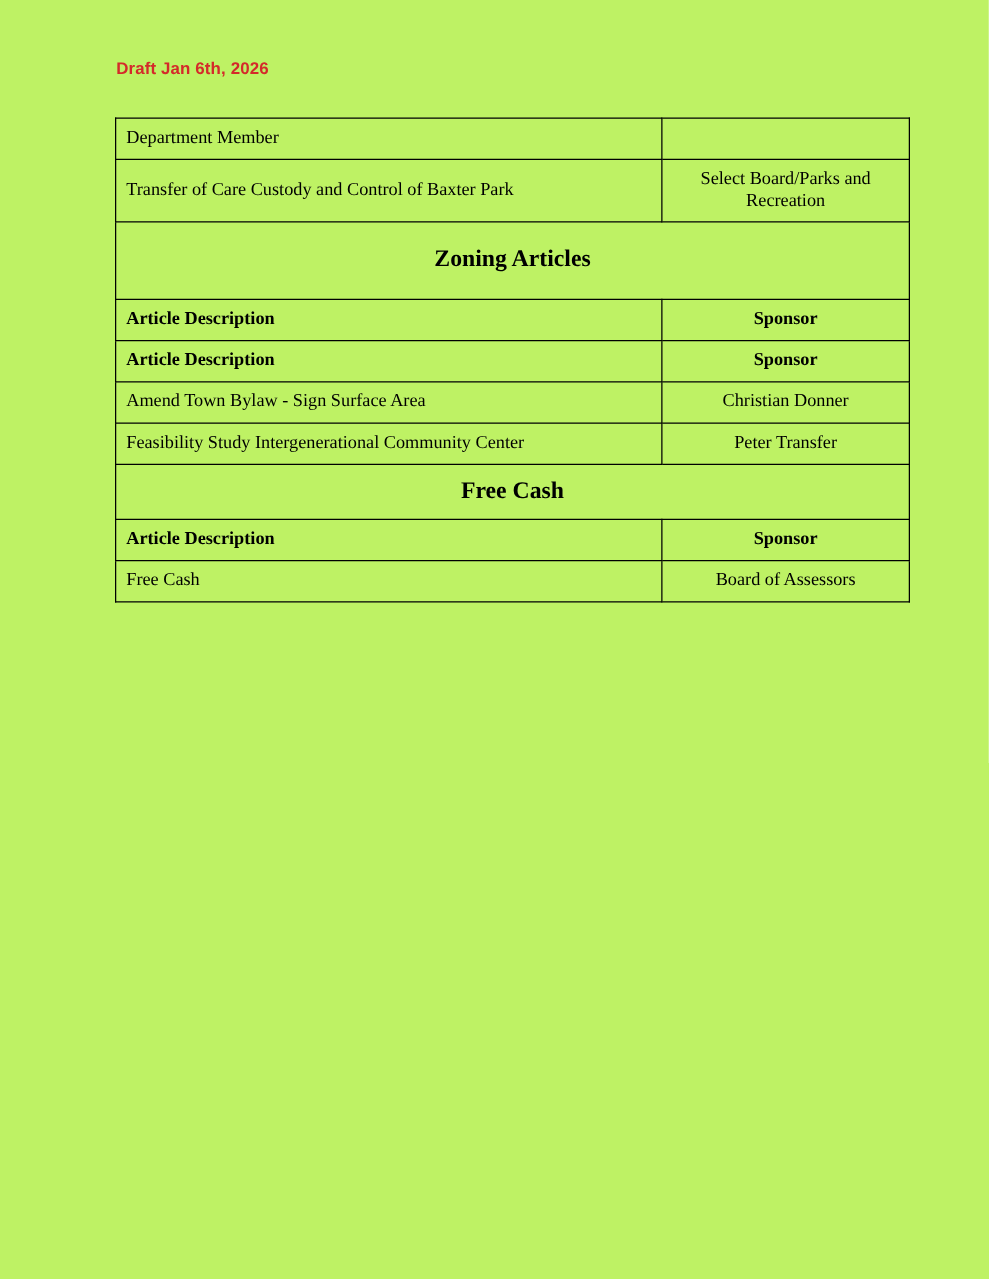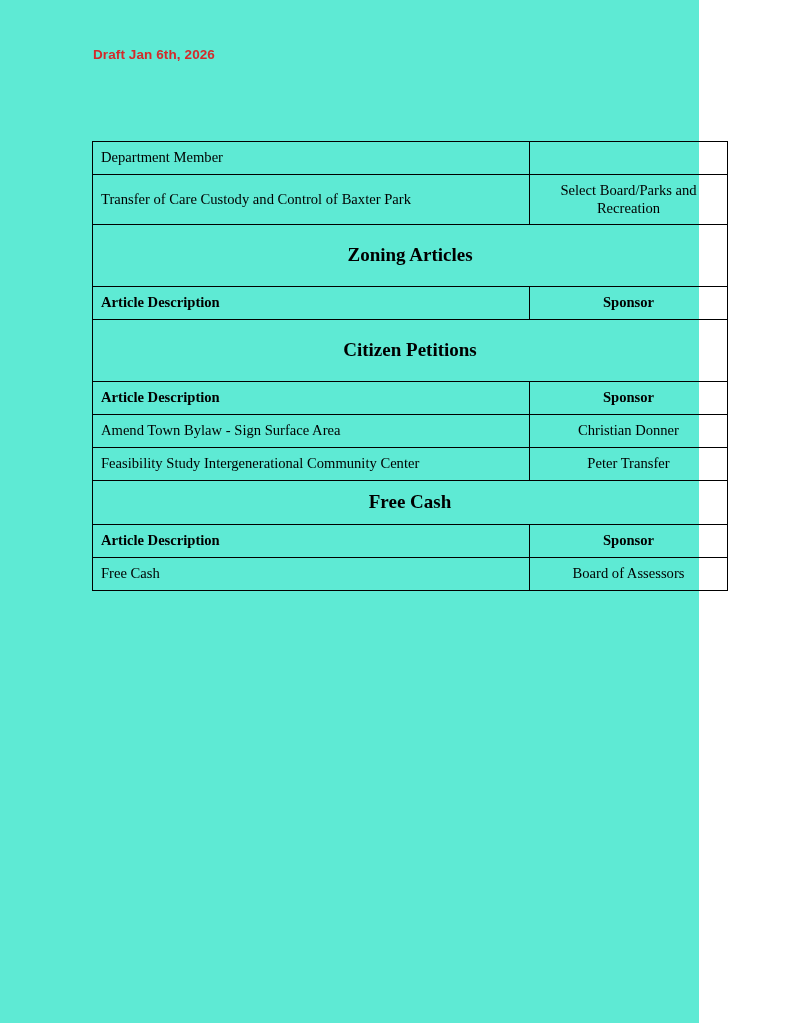--- a/index.html
+++ b/index.html
@@ -11,23 +11,23 @@
     width: 791px;
     height: 1023px;
     position: relative;
     font-family: "Liberation Serif", "DejaVu Serif", serif;
     overflow: hidden;
   }
 
   .page {
     position: absolute;
     left: 0; top: 0;
-    width: 699px;
+    width: 791px;
     height: 1023px;
-    background: #5eead4;
+    background: #bef264;
   }
 
   .draft-header {
     position: absolute;
     left: 93px;
     top: 47px;
     font-family: "Liberation Sans", "DejaVu Sans", sans-serif;
     font-size: 13.5px;
     font-weight: 700;
     color: #d42a2a;
@@ -35,21 +35,20 @@
     white-space: nowrap;
   }
 
   .warrant-table {
     position: absolute;
     left: 92px;
     top: 94px;
     width: 635px;
     border-collapse: collapse;
     table-layout: fixed;
-    margin-top: 47px;
   }
 
   .warrant-table td {
     border: 1.3px solid #000000;
     font-size: 14.6px;
     color: #000000;
     vertical-align: middle;
     line-height: 1.18;
   }
 
@@ -109,23 +108,20 @@
       </tr>
 
       <tr class="row-section">
         <td class="section-title" colspan="2">Zoning Articles</td>
       </tr>
       <tr class="row-std header-row">
         <td class="cell-desc">Article Description</td>
         <td class="cell-sponsor">Sponsor</td>
       </tr>
 
-      <tr class="row-section">
-        <td class="section-title" colspan="2">Citizen Petitions</td>
-      </tr>
       <tr class="row-std header-row">
         <td class="cell-desc">Article Description</td>
         <td class="cell-sponsor">Sponsor</td>
       </tr>
       <tr class="row-std">
         <td class="cell-desc">Amend Town Bylaw - Sign Surface Area</td>
         <td class="cell-sponsor">Christian Donner</td>
       </tr>
       <tr class="row-std">
         <td class="cell-desc">Feasibility Study Intergenerational Community Center</td>

